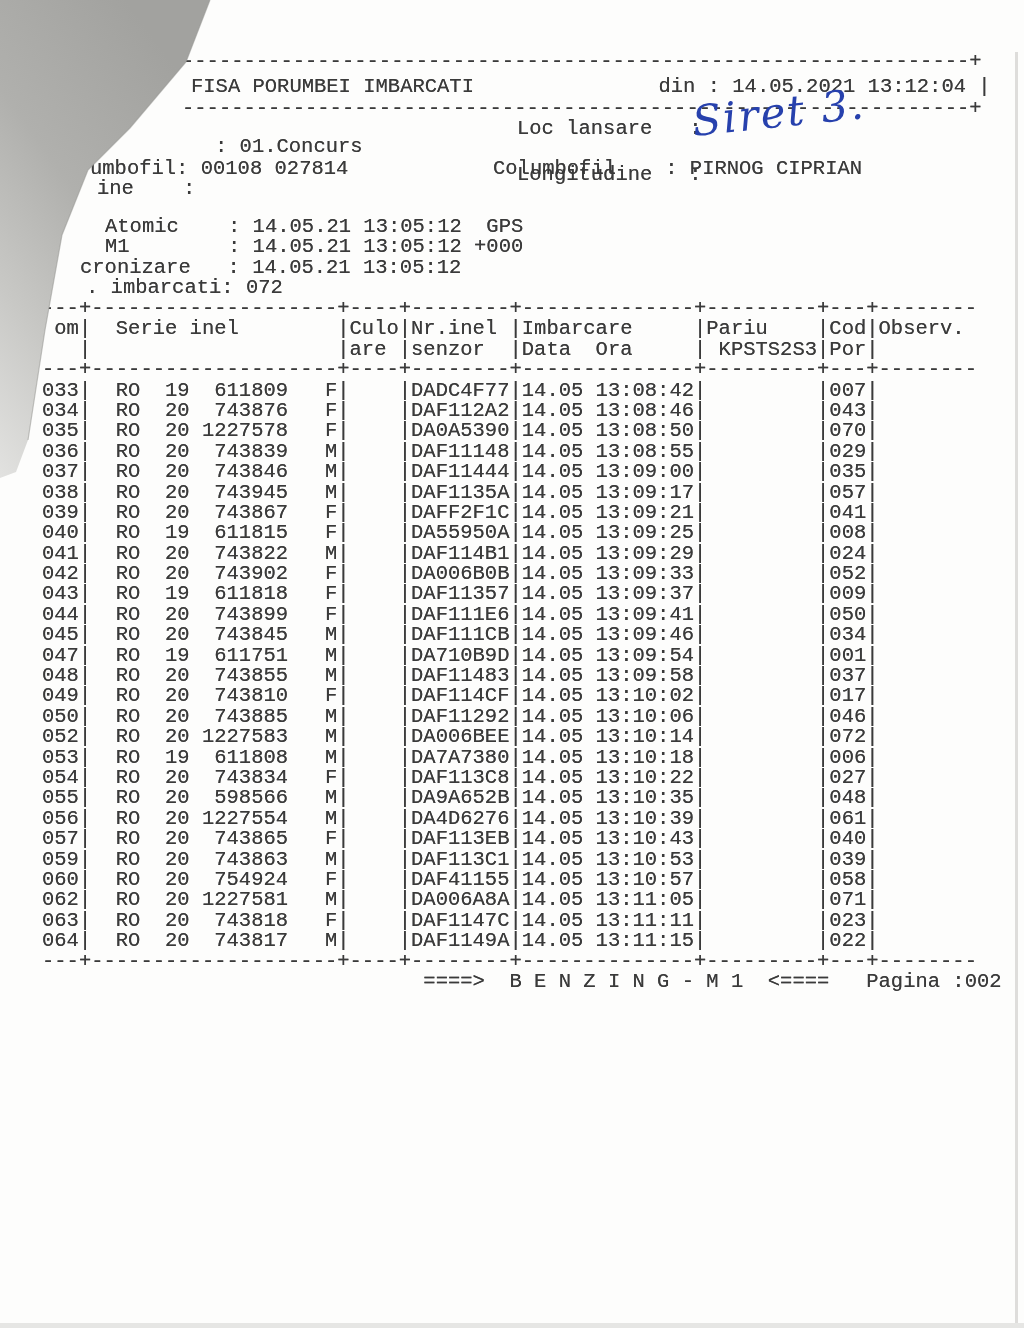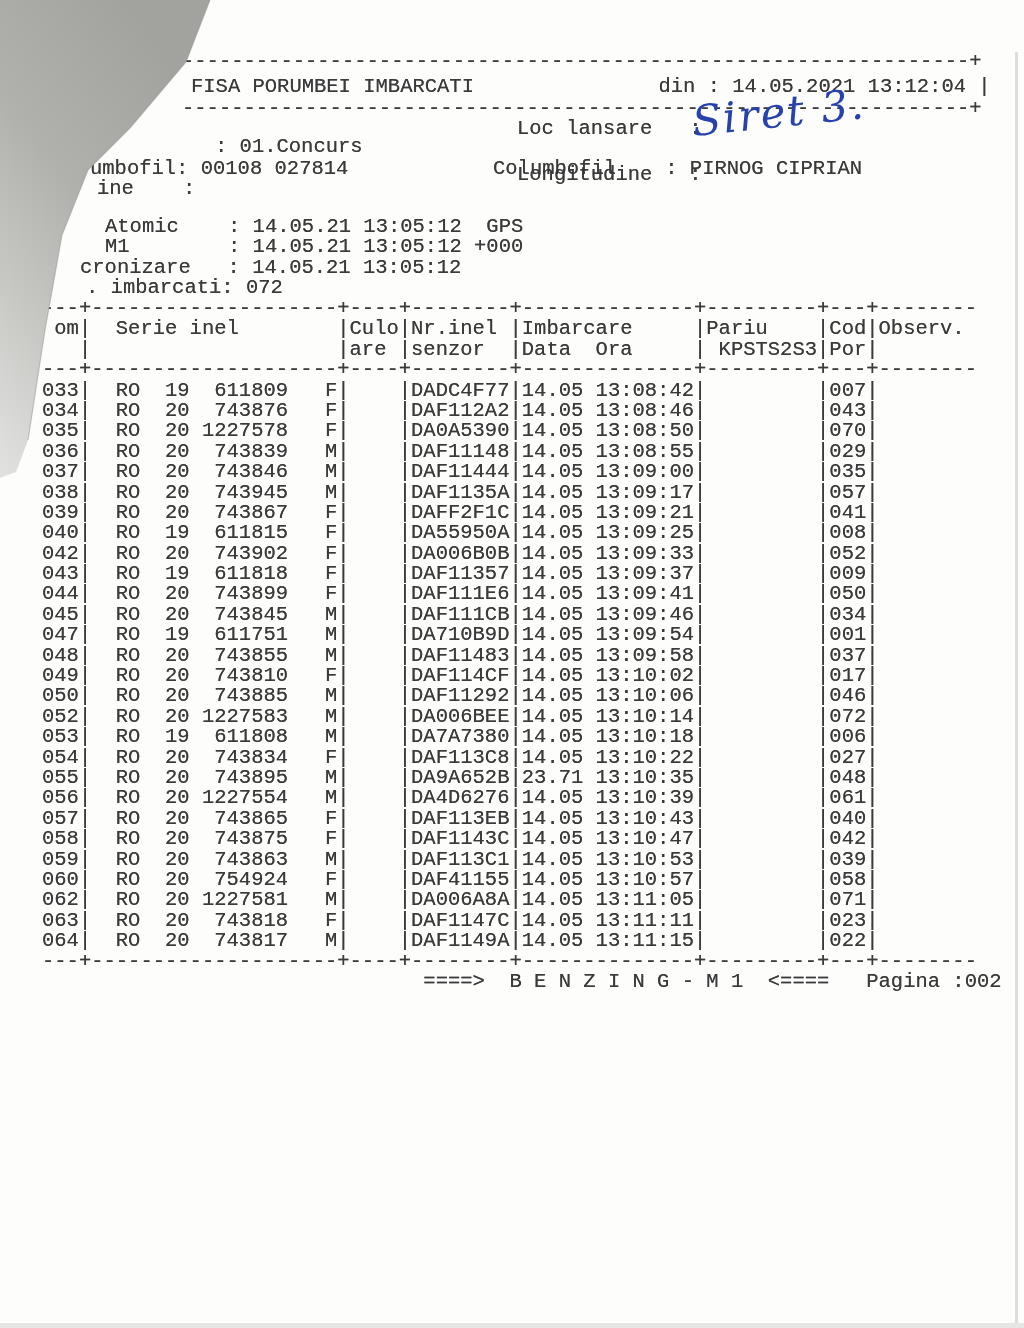--- a/index.html
+++ b/index.html
@@ -75,35 +75,35 @@
     <div class="tline">   |                    |are |senzor  |Data  Ora     | KPSTS2S3|Por|</div>
     <div class="tline">---+--------------------+----+--------+--------------+---------+---+--------</div>
     <div class="tline">033|  RO  19  611809   F|    |DADC4F77|14.05 13:08:42|         |007|</div>
     <div class="tline">034|  RO  20  743876   F|    |DAF112A2|14.05 13:08:46|         |043|</div>
     <div class="tline">035|  RO  20 1227578   F|    |DA0A5390|14.05 13:08:50|         |070|</div>
     <div class="tline">036|  RO  20  743839   M|    |DAF11148|14.05 13:08:55|         |029|</div>
     <div class="tline">037|  RO  20  743846   M|    |DAF11444|14.05 13:09:00|         |035|</div>
     <div class="tline">038|  RO  20  743945   M|    |DAF1135A|14.05 13:09:17|         |057|</div>
     <div class="tline">039|  RO  20  743867   F|    |DAFF2F1C|14.05 13:09:21|         |041|</div>
     <div class="tline">040|  RO  19  611815   F|    |DA55950A|14.05 13:09:25|         |008|</div>
+    <div class="tline">041|  RO  20  743822   M|    |DAF114B1|14.05 13:09:29|         |024|</div>
     <div class="tline">042|  RO  20  743902   F|    |DA006B0B|14.05 13:09:33|         |052|</div>
     <div class="tline">043|  RO  19  611818   F|    |DAF11357|14.05 13:09:37|         |009|</div>
     <div class="tline">044|  RO  20  743899   F|    |DAF111E6|14.05 13:09:41|         |050|</div>
     <div class="tline">045|  RO  20  743845   M|    |DAF111CB|14.05 13:09:46|         |034|</div>
     <div class="tline">047|  RO  19  611751   M|    |DA710B9D|14.05 13:09:54|         |001|</div>
     <div class="tline">048|  RO  20  743855   M|    |DAF11483|14.05 13:09:58|         |037|</div>
     <div class="tline">049|  RO  20  743810   F|    |DAF114CF|14.05 13:10:02|         |017|</div>
     <div class="tline">050|  RO  20  743885   M|    |DAF11292|14.05 13:10:06|         |046|</div>
     <div class="tline">052|  RO  20 1227583   M|    |DA006BEE|14.05 13:10:14|         |072|</div>
     <div class="tline">053|  RO  19  611808   M|    |DA7A7380|14.05 13:10:18|         |006|</div>
     <div class="tline">054|  RO  20  743834   F|    |DAF113C8|14.05 13:10:22|         |027|</div>
-    <div class="tline">055|  RO  20  743895   M|    |DA9A652B|23.71 13:10:35|         |048|</div>
+    <div class="tline">055|  RO  20  598566   M|    |DA9A652B|14.05 13:10:35|         |048|</div>
     <div class="tline">056|  RO  20 1227554   M|    |DA4D6276|14.05 13:10:39|         |061|</div>
     <div class="tline">057|  RO  20  743865   F|    |DAF113EB|14.05 13:10:43|         |040|</div>
-    <div class="tline">058|  RO  20  743875   F|    |DAF1143C|14.05 13:10:47|         |042|</div>
     <div class="tline">059|  RO  20  743863   M|    |DAF113C1|14.05 13:10:53|         |039|</div>
     <div class="tline">060|  RO  20  754924   F|    |DAF41155|14.05 13:10:57|         |058|</div>
     <div class="tline">062|  RO  20 1227581   M|    |DA006A8A|14.05 13:11:05|         |071|</div>
     <div class="tline">063|  RO  20  743818   F|    |DAF1147C|14.05 13:11:11|         |023|</div>
     <div class="tline">064|  RO  20  743817   M|    |DAF1149A|14.05 13:11:15|         |022|</div>
     <div class="tline">---+--------------------+----+--------+--------------+---------+---+--------</div>
     <div class="tline">                               ====&gt;  B E N Z I N G - M 1  &lt;====   Pagina :002</div>
   </div>
 
 </body></html>

